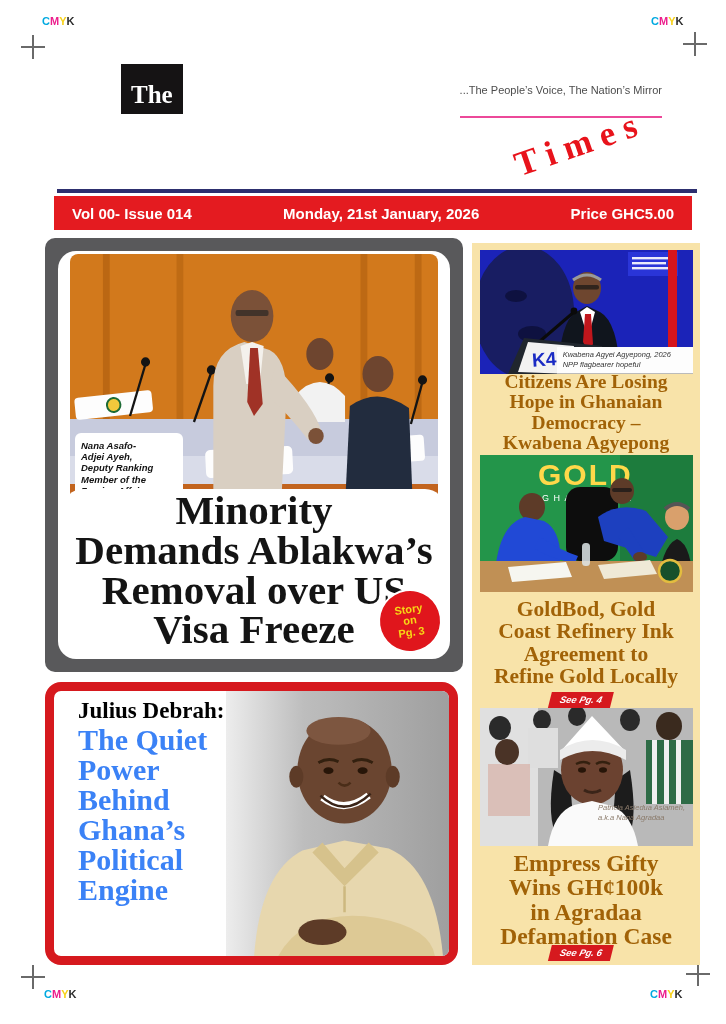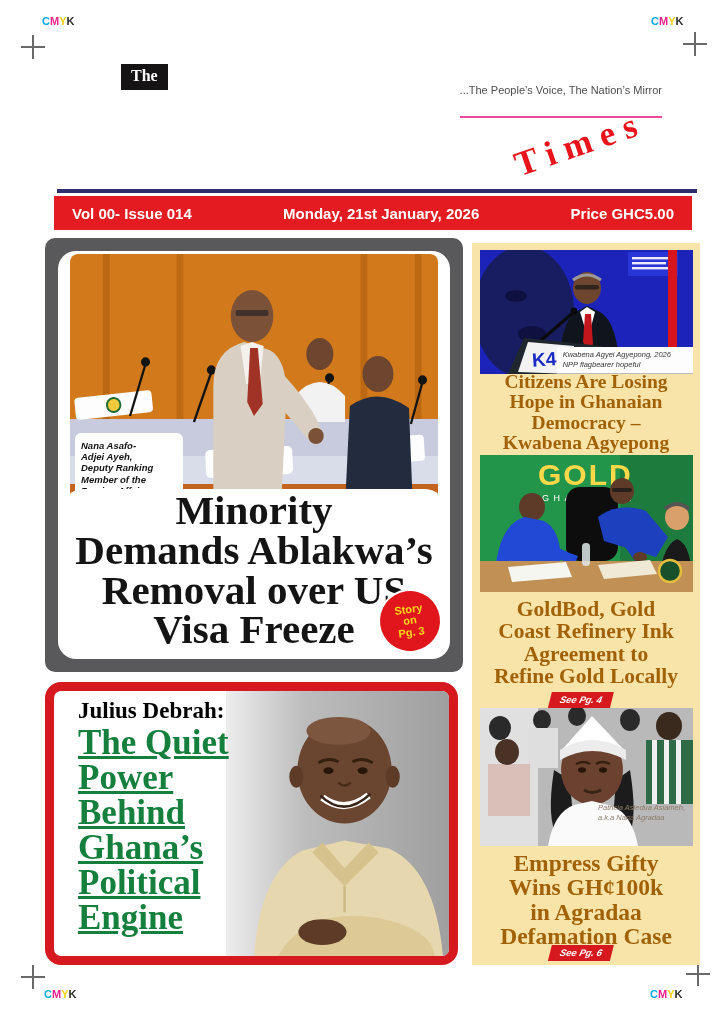--- a/index.html
+++ b/index.html
@@ -21,22 +21,22 @@
 
   
   .masthead { position:absolute; left:0; top:0; width:726px; height:190px; }
   .observer {
     position:absolute; left:94px; top:52px;
     font-family:"Liberation Serif", serif; font-weight:bold;
     font-size:132px; line-height:1; letter-spacing:-6px; color:#181617;
   }
   .the-box {
     position:absolute; left:121px; top:64px; background:#151314; color:#fff;
-    font-family:"Liberation Serif", serif; font-weight:bold; font-size:16px;
-    padding:3px 10px 5px 10px; z-index:3;
+    font-family:"Liberation Serif", serif; font-weight:bold; font-size:25px;
+    padding:17px 10px 5px 10px; z-index:3;
   }
   .times {
     position:absolute; left:516px; top:146px; color:#e8131b;
     font-family:"Liberation Serif", serif; font-weight:bold; font-size:35px;
     letter-spacing:9px; transform:rotate(-19deg); transform-origin:left center; z-index:4;
   }
   .tagline {
     position:absolute; right:64px; top:84px; color:#4c4c4c;
     font-size:11px; border-bottom:2px solid #ec4899; padding-bottom:20px;
   }
@@ -88,21 +88,21 @@
   }
   .feature-photo { position:absolute; left:172px; top:0; right:0; bottom:0; overflow:hidden; }
   .feature-photo svg { width:100%; height:100%; display:block; }
   .feature-text { position:absolute; left:24px; top:7px; z-index:2; }
   .feature-kicker {
     font-family:"Liberation Serif", serif; font-weight:bold;
     font-size:23px; color:#000000; margin-bottom:1px;
   }
   .feature-headline {
     font-family:"Liberation Serif", serif; font-weight:bold;
-    font-size:35px; line-height:1.0; color:#15803d;text-decoration:underline;
+    font-size:30px; line-height:1.0; color:#3b82f6;
   }
   .feature-caption {
     position:absolute; right:0; bottom:8px; width:228px; z-index:3;
     background:rgba(248,248,248,0.93); font-style:italic; font-weight:bold;
     font-size:10px; color:#222; text-align:center; padding:3px 4px;
   }
 
   
   .sidebar { position:absolute; left:472px; top:243px; width:228px; height:722px; background:#f8e3a9; }
   .sb-photo { position:absolute; left:8px; right:7px; overflow:hidden; }

